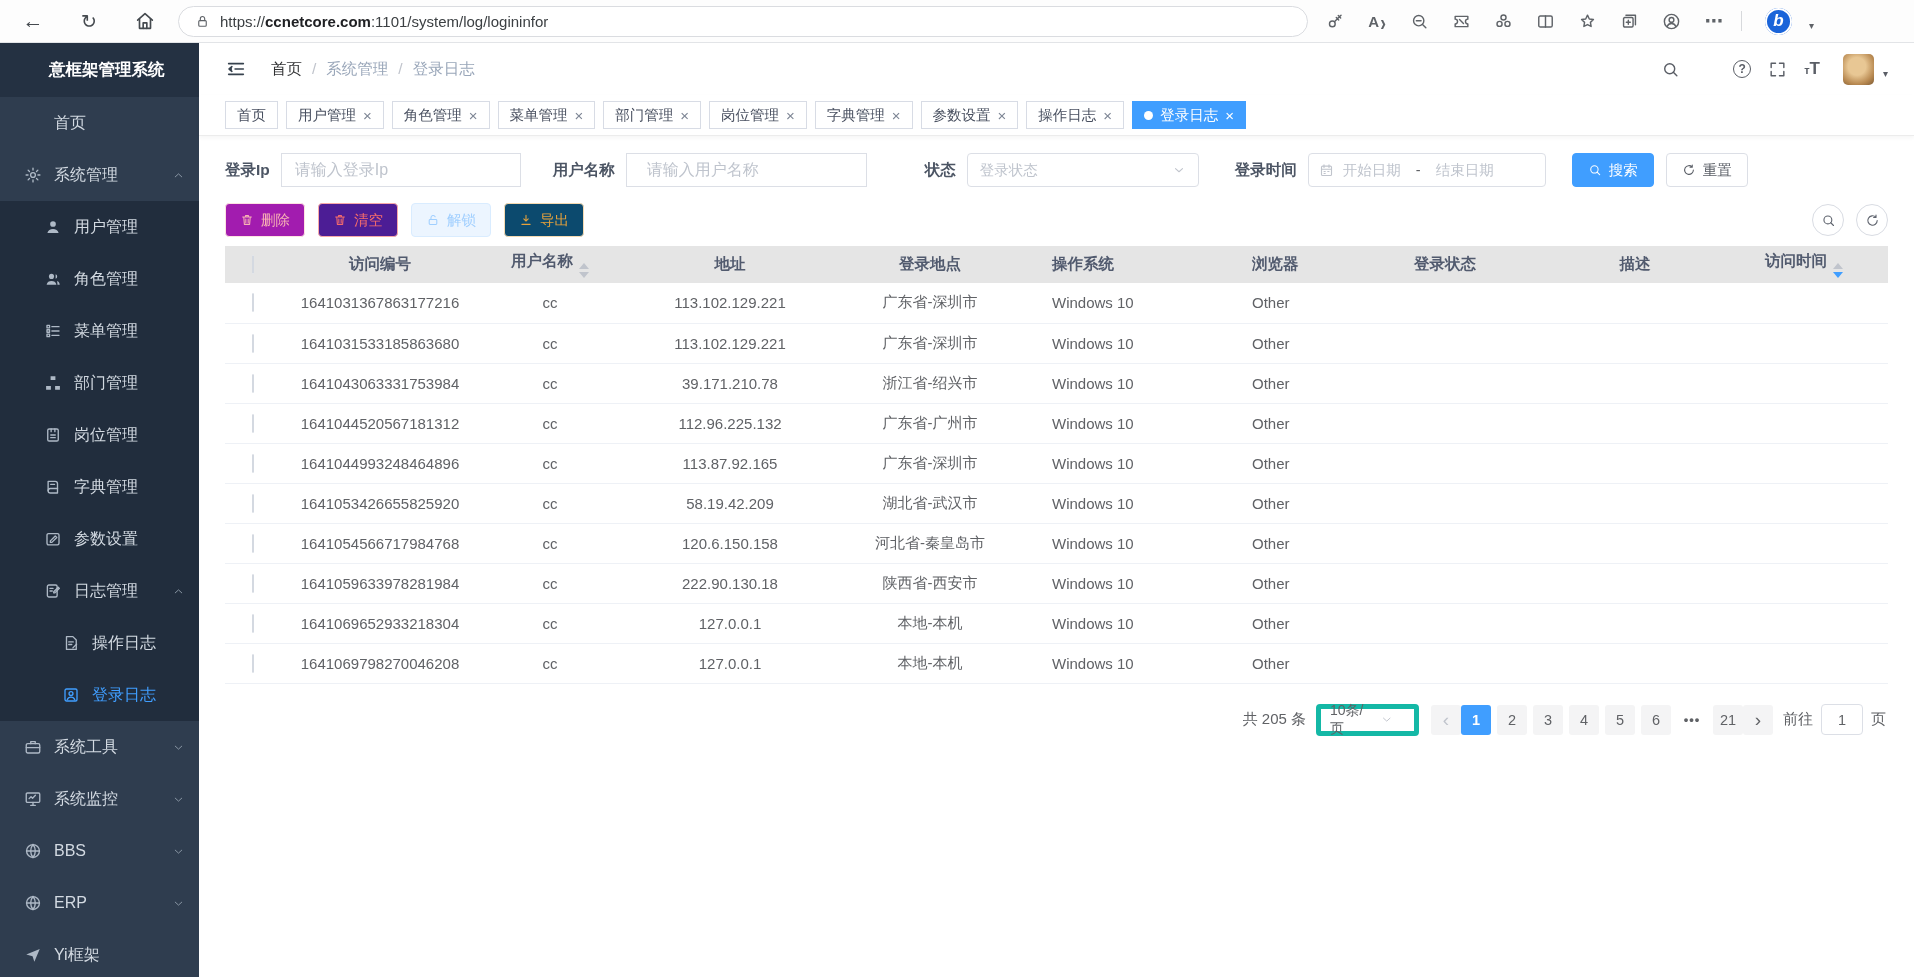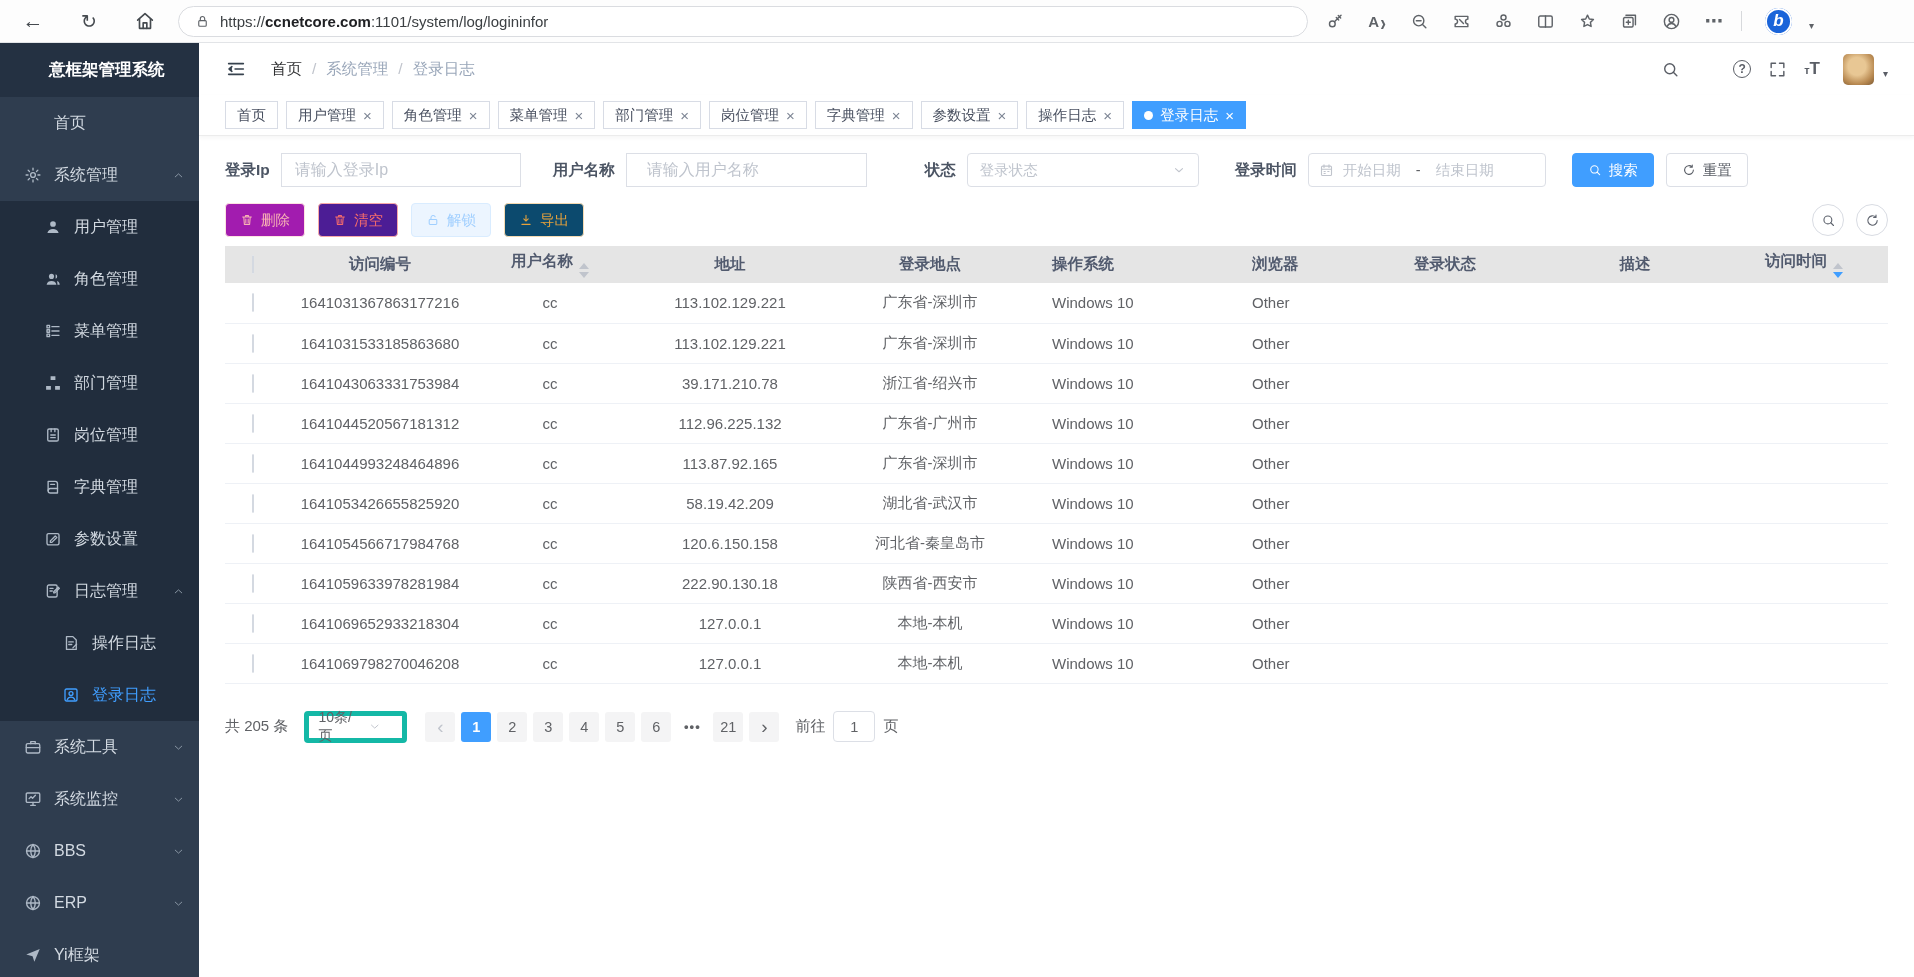--- a/index.html
+++ b/index.html
@@ -131,22 +131,22 @@
              font-size:15px; text-align:center; overflow:hidden; white-space:nowrap; }
   .grid th.left, .grid td.left { text-align:left; padding-left:32px; }
   .cb { width:16px; height:16px; border:1px solid #d4d9e1; border-radius:3px;
         background:#fdfdfe; margin:0 auto; cursor:pointer; }
   .carets { display:inline-flex; flex-direction:column; vertical-align:-3px; margin-left:6px; }
   .car { width:0; height:0; border-left:5px solid transparent; border-right:5px solid transparent; }
   .car.up { border-bottom:6px solid #c0c4cc; margin-bottom:2.5px; }
   .car.dn { border-top:6px solid #c0c4cc; }
   .car.dn.on { border-top-color:#409eff; }
 
-  .pagination { display:flex; align-items:center; gap:6px;
-                margin-top:27px; padding-right:2px; font-size:15px; color:#606266; }
+  .pagination { display:flex; align-items:center; justify-content:flex-end; 
+                margin-top:20px; padding-right:2px; font-size:15px; color:#606266; }
   .pg-total { margin-right:10px; white-space:nowrap; }
   .pg-sizer { width:103px; height:32px; border:5px solid #14b8a6; border-radius:4px;
               display:flex; align-items:center; padding:0 9px; cursor:pointer;
               margin-right:12px; }
   .pg-sizer span { flex:1; font-size:14px; color:#606266; }
   .pg-sizer .icn { width:13px; height:13px; color:#c0c4cc; }
   .pg-btn { min-width:30px; height:30px; background:#f4f4f5; border:none; border-radius:3px;
             font-size:14.5px; color:#606266; cursor:pointer; display:flex;
             align-items:center; justify-content:center; padding:0 5px;
             font-family:inherit; }

